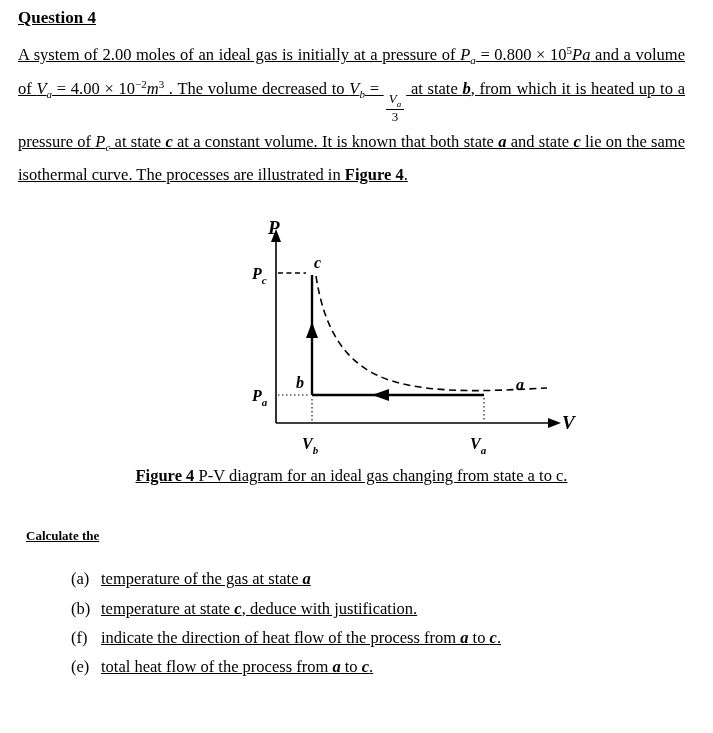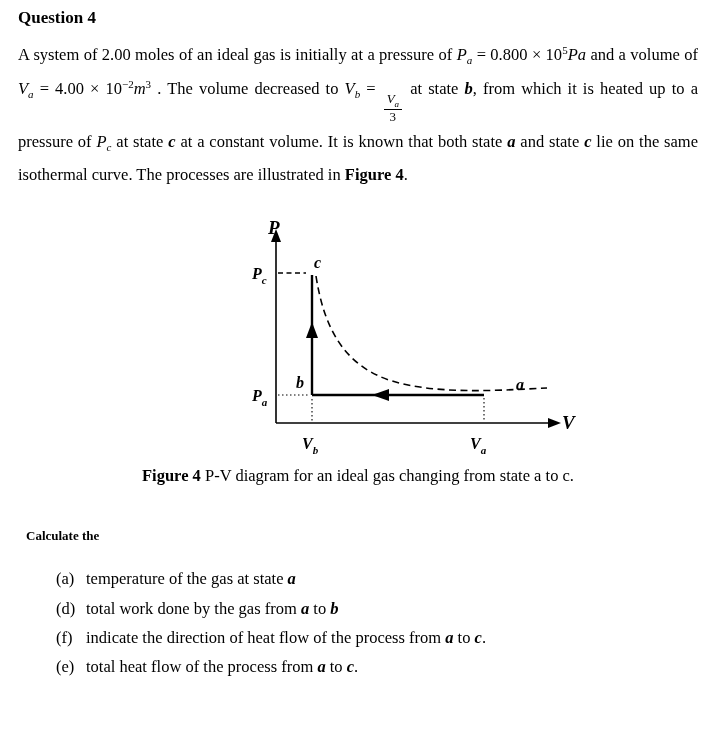--- a/index.html
+++ b/index.html
@@ -1,18 +1,18 @@
 <!DOCTYPE html>
 <html><head>
 <meta charset="utf-8">
 <style>
   * { margin:0; padding:0; box-sizing:border-box; }
   html,body { width:713px; height:733px; background:#ffffff; overflow:hidden; }
   body { font-family:"Liberation Serif", serif; color:#000; }
-  .page { padding:8px 15px 0 18px; }
+  .page { padding:8px 28px 0 18px;text-decoration:underline; }
 
   .q-title { font-weight:bold; font-size:17px; margin-bottom:10px; }
 
   .q-para { font-size:16.5px; line-height:2.05; text-align:justify; }
 
   .seg-i  { font-style:italic; }
   .seg-b  { font-weight:bold; }
   .seg-bi { font-weight:bold; font-style:italic; }
   sub.seg-sub { font-style:italic; font-size:11px; }
   sup.seg-sup { font-size:11px; }
@@ -26,21 +26,21 @@
 
   svg text { font-family:"Liberation Serif", serif; font-style:italic; font-weight:bold; fill:#000; }
   .axis-label { font-size:19px; }
   .val-label  { font-size:16px; }
   .pt-label   { font-size:16px; }
   .tiny       { font-size:11px; }
 
   .caption { text-align:center; font-size:16.5px; margin-top:8px; }
 
   .calc-heading { font-weight:bold; font-size:13px; margin:42px 0 20px 8px; }
-  .calc-list { margin-left:38px; font-size:16.5px; }
+  .calc-list { margin-left:53px; font-size:16.5px; }
   .calc-item { line-height:1.78; }
   .item-label { display:inline-block; width:30px; }
 </style>
 </head>
 <body>
 
 <div class="page">
 
   <h2 class="q-title">Question 4</h2>
 
@@ -85,18 +85,18 @@
       <text x="272" y="172" class="pt-label">a</text>
     </svg>
   </div>
 
   <div class="caption"><span class="seg-b">Figure 4</span><span> P-V diagram for an ideal gas changing from state a to c.</span></div>
 
   <div class="calc-heading">Calculate the</div>
 
   <div class="calc-list">
     <div class="calc-item"><span class="item-label">(a)</span><span>temperature of the gas at state <span class="seg-bi">a</span></span></div>
-    <div class="calc-item"><span class="item-label">(d)</span><span>total work done by the gas from <span class="seg-bi">a</span> to <span class="seg-bi">b</span></span></div>
+    <div class="calc-item"><span class="item-label">(b)</span><span>temperature at state <span class="seg-bi">c</span>, deduce with justification.</span></div>
     <div class="calc-item"><span class="item-label">(f)</span><span>indicate the direction of heat flow of the process from <span class="seg-bi">a</span> to <span class="seg-bi">c</span>.</span></div>
     <div class="calc-item"><span class="item-label">(e)</span><span>total heat flow of the process from <span class="seg-bi">a</span> to <span class="seg-bi">c</span>.</span></div>
   </div>
 
 </div>
 
 </body></html>

